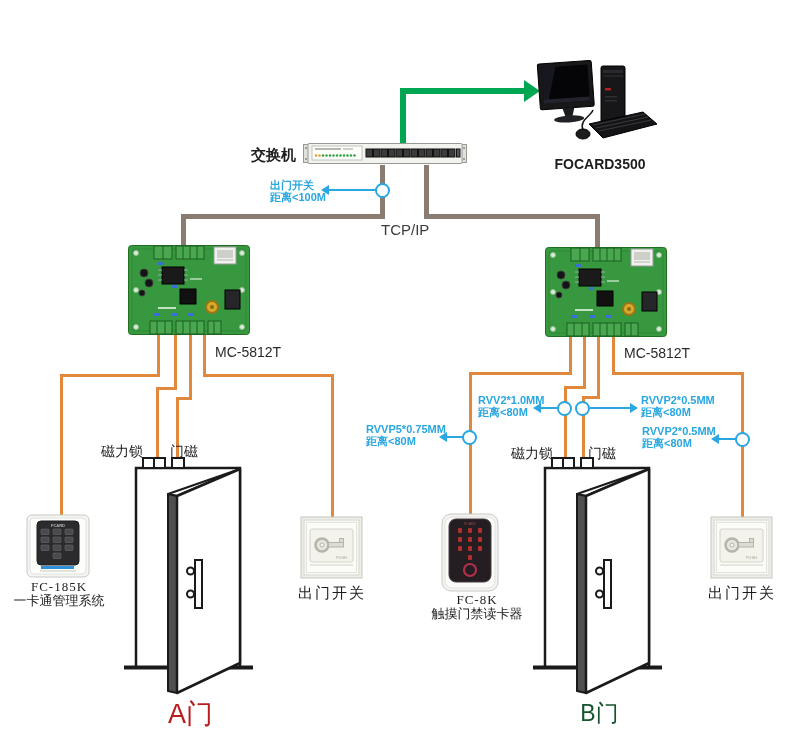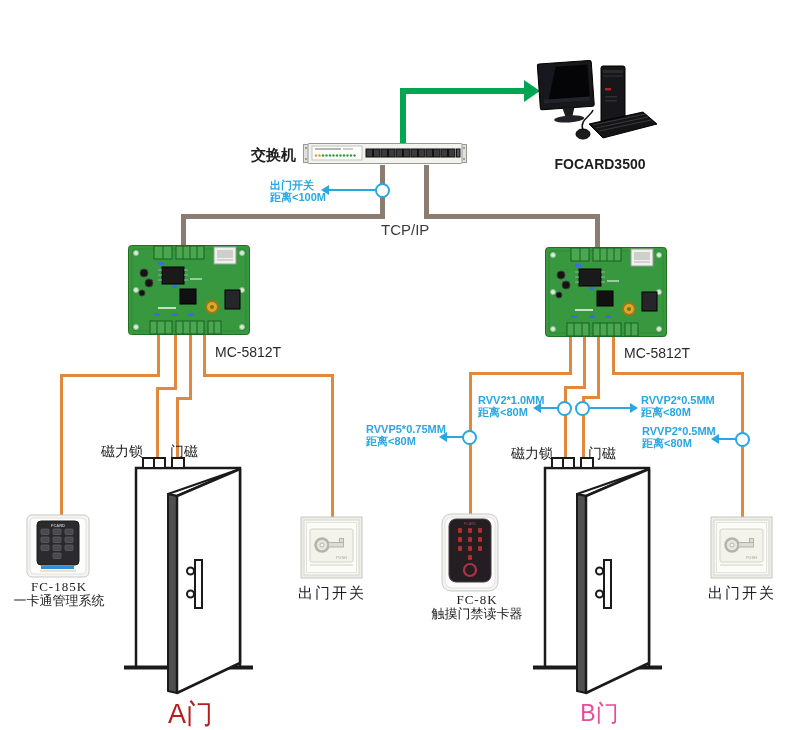--- a/index.html
+++ b/index.html
@@ -261,21 +261,21 @@
   <div class="lbl serif" style="left:511px;top:445px;font-size:14px">磁力锁</div>
   <div class="lbl serif" style="left:588px;top:445px;font-size:14px">门磁</div>
 
   <svg class="abs" style="left:118px;top:450px" width="145" height="250">
       <use href="#sym-door"></use>
     </svg>
   <svg class="abs" style="left:527px;top:450px" width="145" height="250">
       <use href="#sym-door"></use>
     </svg>
   <div class="lbl ctr" style="left:118px;top:696px;width:145px;font-size:27px;color:#b91c1c">A门</div>
-  <div class="lbl ctr" style="left:527px;top:698px;width:145px;font-size:23px;color:#ec4899">B门</div>
+  <div class="lbl ctr" style="left:527px;top:698px;width:145px;font-size:23px;color:#14532d">B门</div>
 
   <svg class="abs" style="left:26px;top:514px" width="64" height="64" viewBox="0 0 64 64">
     <rect x="1" y="1" width="62" height="62" rx="5" fill="#f5f5f3" stroke="#c8c8c4"></rect>
     <rect x="4" y="4" width="56" height="56" rx="4" fill="#fdfdfc" stroke="#e0e0dc"></rect>
     <rect x="11" y="7" width="42" height="44" rx="4" fill="#2b2b2e" stroke="#1c1c1e"></rect>
     <text x="32" y="12.5" font-size="4" fill="#b8b8bc" text-anchor="middle" font-weight="bold">FCARD</text>
     <g fill="#4a4a4e" stroke="#6a6a70" stroke-width="0.6">
       <rect x="15" y="15" width="8" height="5.5" rx="1"></rect>
         <rect x="27" y="15" width="8" height="5.5" rx="1"></rect>
         <rect x="39" y="15" width="8" height="5.5" rx="1"></rect>

